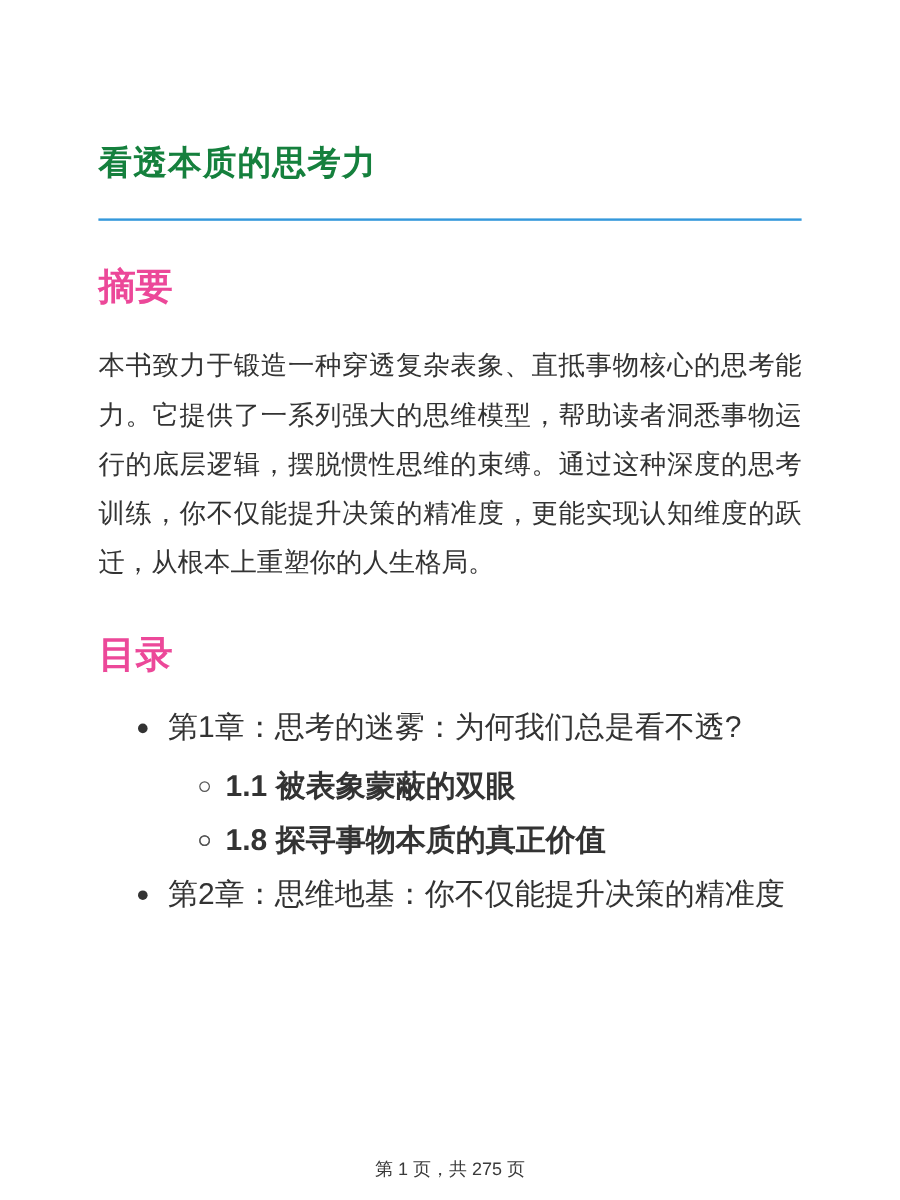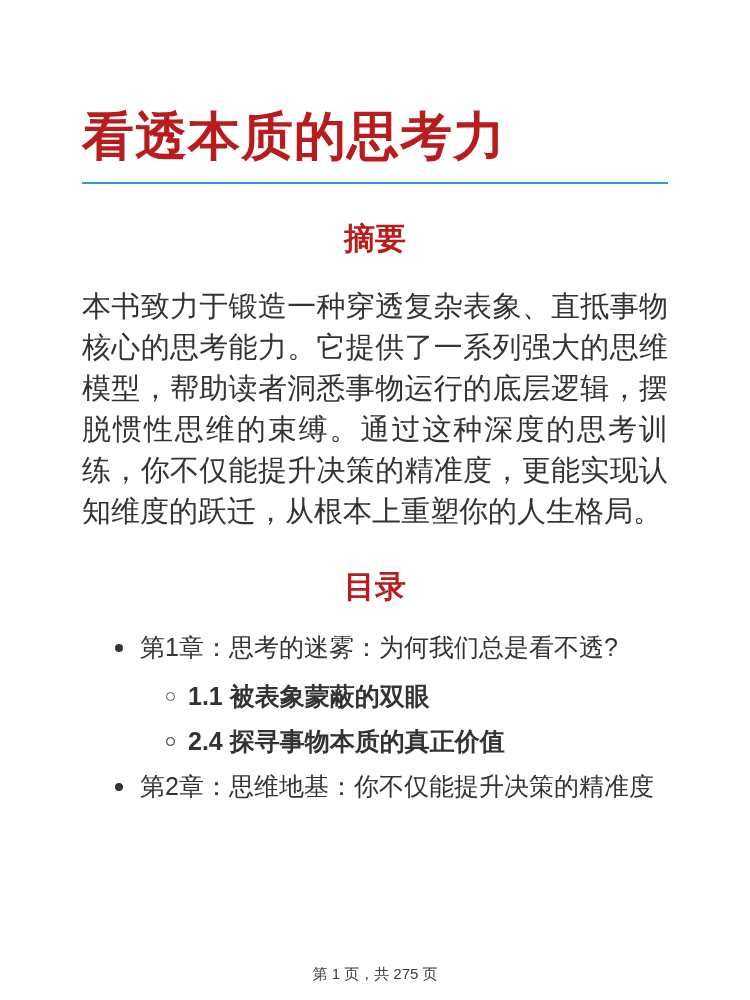--- a/index.html
+++ b/index.html
@@ -14,46 +14,46 @@
     position: relative;
     width: 750px; height: 1000px;
     overflow: hidden;
     background: #ffffff;
   }
   .content {
     padding: 112px 82px 0 82px;
   }
   .doc-title {
     margin: 0;
-    font-size: 52px;
+    font-size: 28px;
     line-height: 48px;
     font-weight: 700;
     letter-spacing: 1px;
-    color: #b91c1c;
+    color: #15803d;
   }
   .title-divider {
     margin-top: 22px;
     height: 0;
     border-bottom: 2px solid #3498db;
     width: 100%;
   }
   .section-heading {
     margin: 36px 0 0 0;
     font-size: 31px;
     line-height: 38px;
     font-weight: 700;
-    color: #b91c1c;
-    text-align: center;
+    color: #ec4899;
   }
   .abstract-text {
     margin: 28px 0 0 0;
-    font-size: 29px;
+    font-size: 22px;
     line-height: 41px;
     text-align: justify;
     color: #333333;
+    font-family: Liberation Mono, monospace;
   }
   .toc-list { margin-top: 24px; }
   .toc-row {
     position: relative;
     font-size: 25px;
     line-height: 35px;
     color: #333333;
   }
   .toc-row.level1 { padding-left: 58px; margin-top: 6px; }
   .toc-row.level2 { padding-left: 106px; margin-bottom: 10px; font-weight: bold; }
@@ -107,21 +107,21 @@
       <div class="toc-sub">
         <div class="toc-row level2">
           <span class="marker-circle"></span>
           <span>1.1 被表象蒙蔽的双眼</span>
         </div>
         <div class="toc-row level2">
           <span class="marker-circle"></span>
         </div>
         <div class="toc-row level2">
           <span class="marker-circle"></span>
-          <span>2.4 探寻事物本质的真正价值</span>
+          <span>1.8 探寻事物本质的真正价值</span>
         </div>
       </div>
 
       <div class="toc-row level1">
         <span class="marker-disc"></span>
         <span>第2章：思维地基：你不仅能提升决策的精准度</span>
       </div>
 
     </div>
   </div>

